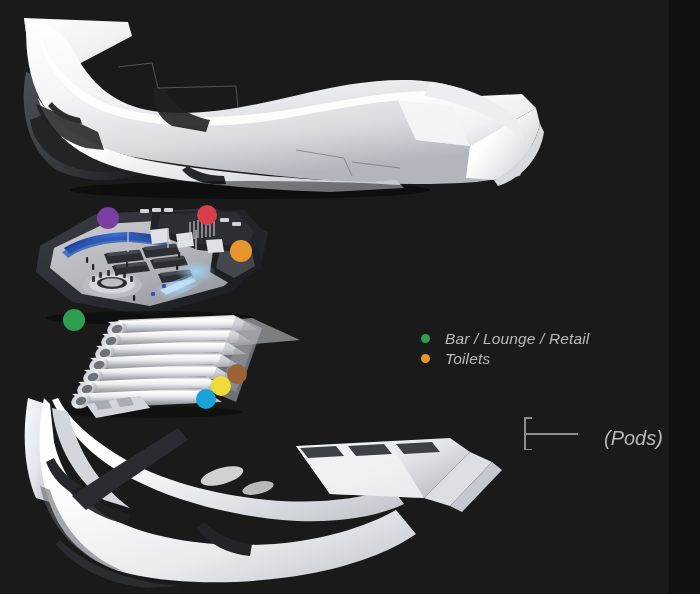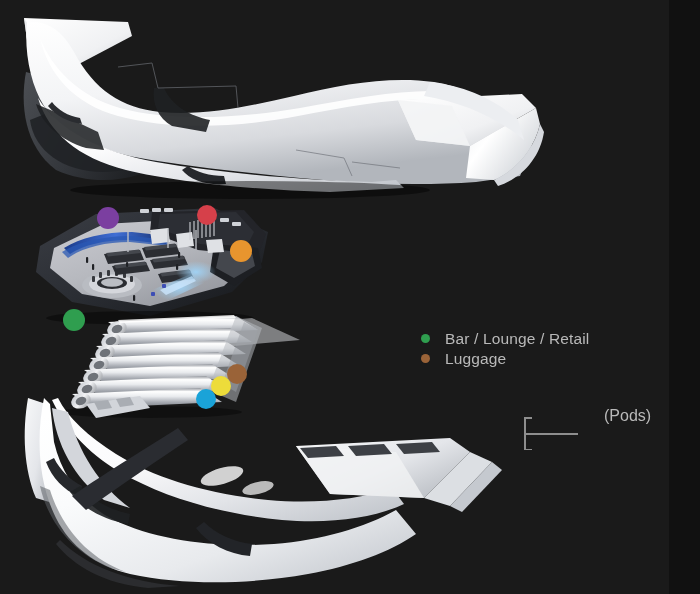--- a/index.html
+++ b/index.html
@@ -8,20 +8,21 @@
     padding: 0;
     background: #111111;
   }
   #stage {
     position: relative;
     width: 669px;
     height: 594px;
     background: #1d4ed8;
     overflow: hidden;
     font-family: "Liberation Sans", sans-serif;
+    font-style: italic;
   }
   #art {
     position: absolute;
     inset: 0;
     width: 700px;
     height: 594px;
   }
 
   
   #legend {
@@ -77,23 +78,23 @@
   #pods-bracket .tip-bot { top: 31.5px; }
   #pods-bracket .stem {
     position: absolute;
     left: 1px; top: 16px;
     width: 53px; height: 1.5px;
     background: #8e8e8e;
   }
   #pods-caption {
     position: absolute;
     left: 186px;
-    top: 78px;
+    top: 98px;
     color: #b9b9b9;
-    font-size: 16px;
+    font-size: 20px;
     white-space: nowrap;
   }
 
   
   .callout {
     position: absolute;
     border-radius: 50%;
   }
 </style>
 </head>
@@ -461,22 +462,22 @@
       <div class="callout" style="left: 196px; top: 389px; width: 20px; height: 20px; background: rgb(26, 163, 216);"></div>
     </div>
 
   <div id="legend">
     <div id="legend-rows">
         <div class="legend-row">
           <span class="legend-dot" style="background: rgb(47, 158, 79);"></span>
           <span class="legend-label">Bar / Lounge / Retail</span>
         </div>
         <div class="legend-row">
-          <span class="legend-dot" style="background: rgb(154, 99, 56);"></span>
-          <span class="legend-label">Luggage</span>
+          <span class="legend-dot" style="background: rgb(232, 149, 46);"></span>
+          <span class="legend-label">Toilets</span>
         </div>
       </div>
 
     <div id="pods-bracket">
       <div class="vbar"></div>
       <div class="tip-top"></div>
       <div class="tip-bot"></div>
       <div class="stem"></div>
     </div>
 

